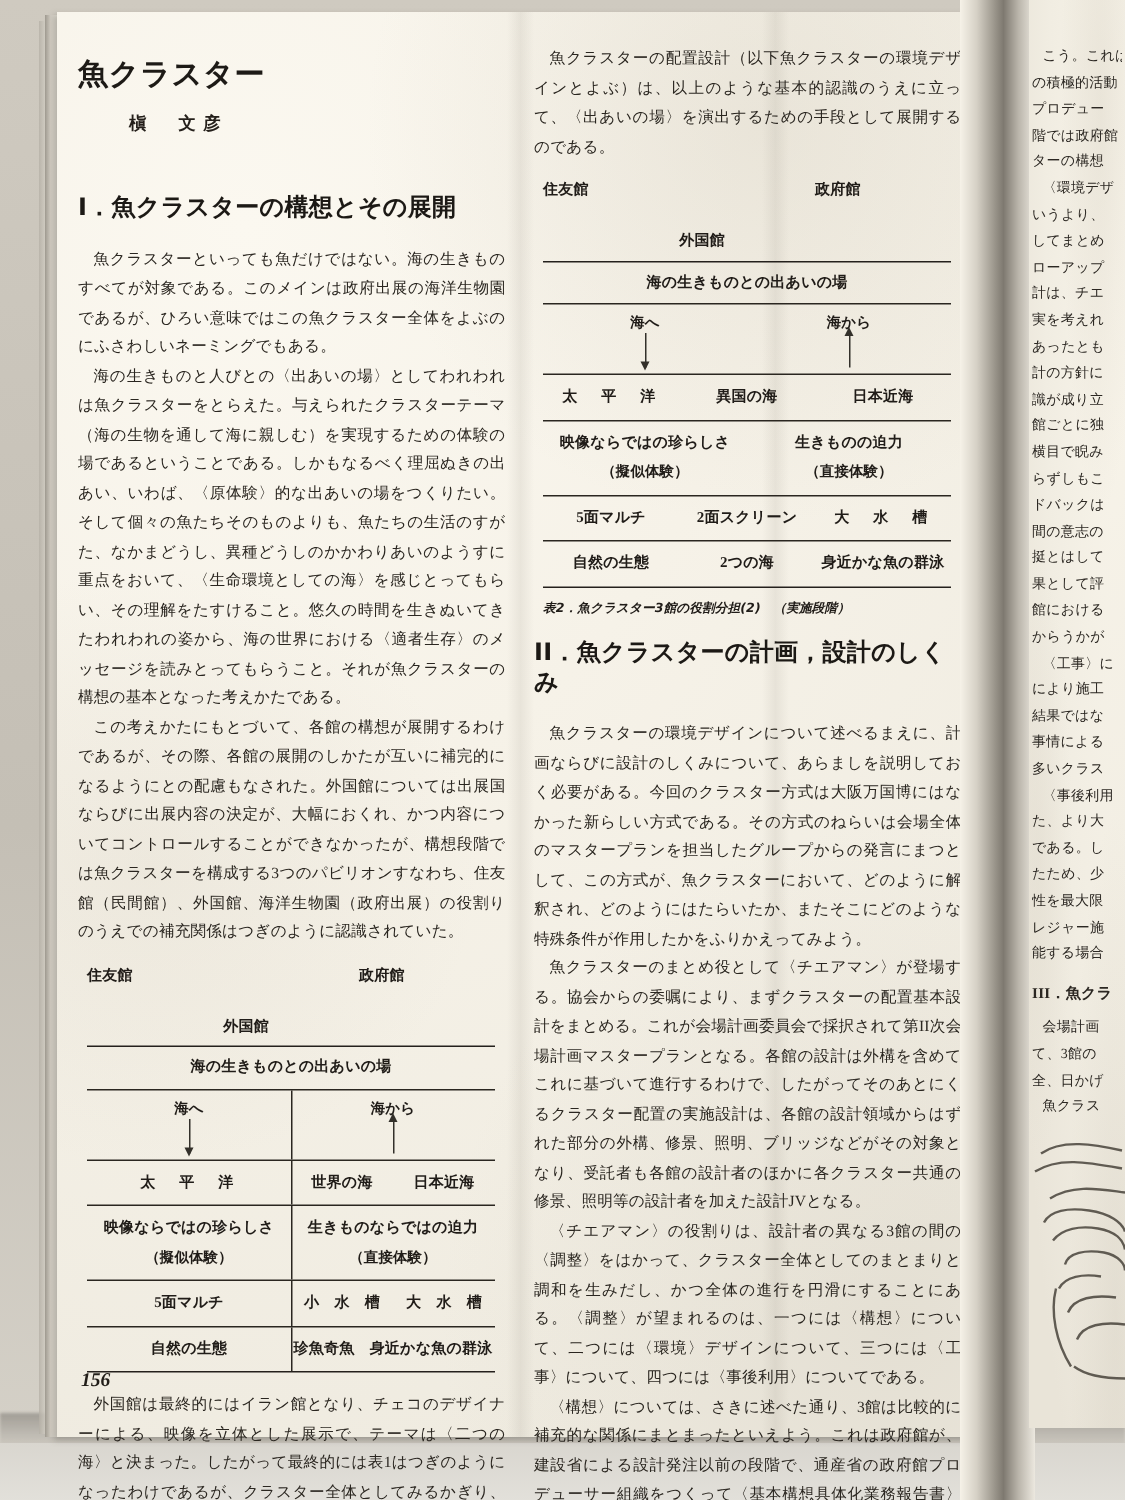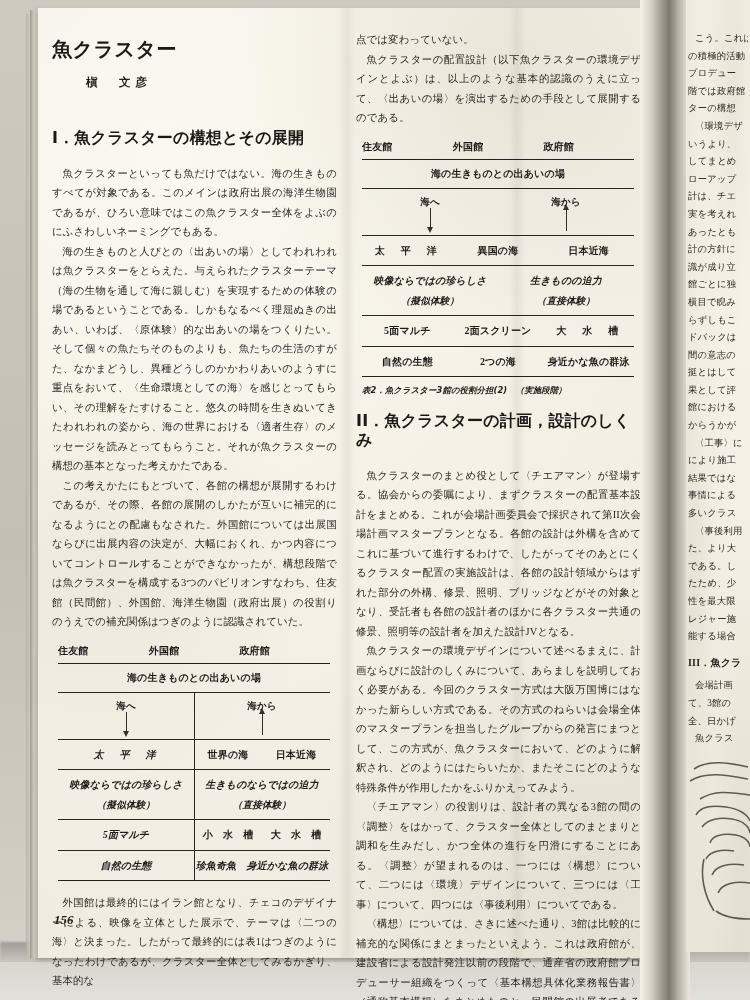--- a/index.html
+++ b/index.html
@@ -134,21 +134,21 @@
   .spacer-sm { height: 10px; }
 
   
   .tbl { width: 272px; margin: 9px 0 2px 6px; position: relative; }
   .tbl .hdr {
     display: flex; font-size: 10px; font-weight: bold; color: #201c18;
     padding-bottom: 3px;
   }
   .tbl .hdr span { }
   .tbl .hdr .h1 { width: 33.4%; }
-  .tbl .hdr .h2 { width: 33.3%; }
+  .tbl .hdr .h2 { width: 33.3%; margin-top: 34px; }
   .tbl .hdr .h3 { width: 33.3%; }
   .rule { border-top: 1.3px solid #2a2620; }
   .rule-th { border-top: 1.6px solid #24201c; }
   .band {
     text-align: center; font-size: 10px; font-weight: bold;
     color: #201c18; padding: 4px 0 4px;
   }
   .arrows {
     position: relative; height: 46px;
     display: flex;
@@ -180,21 +180,21 @@
     border-bottom: 6px solid #33302a;
   }
   .rowline { display: flex; position: relative; }
   .rowline .divider {
     position: absolute; left: 50%; top: 0; bottom: 0; width: 1.2px; background: #2a2620;
   }
   .cell {
     font-size: 10px; font-weight: bold; color: #201c18;
     text-align: center; padding: 5px 0 5px;
   }
-  .c50 { width: 50%; font-style: italic; }
+  .c50 { width: 50%; }
   .c33 { width: 33.33%; }
   .sub { font-size: 9.6px; display: block; font-weight: bold; }
   .wide-sp { letter-spacing: 3px; }
   .cap {
     font-family: "DejaVu Sans", "Liberation Sans", sans-serif;
     font-size: 8.4px; font-weight: bold; color: #201c18;
     margin-top: 4px; letter-spacing: .1px; font-style: italic;
   }
   .tbl-note { margin-left: 6px; }
 </style>
@@ -292,21 +292,20 @@
           <div class="rule-th"></div>
         </div>
 
 
         <div class="spacer-sm"></div>
         <p class="para">外国館は最終的にはイラン館となり、チェコのデザイナーによる、映像を立体とした展示で、テーマは〈二つの海〉と決まった。したがって最終的には表1はつぎのようになったわけであるが、クラスター全体としてみるかぎり、基本的な</p>
       </div>
 
       <div class="col col-right" style="top:22px">
 
-        <p class="para" style="text-indent:0">点では変わっていない。</p>
         <p class="para">魚クラスターの配置設計（以下魚クラスターの環境デザインとよぶ）は、以上のような基本的認識のうえに立って、〈出あいの場〉を演出するための手段として展開するのである。</p>
 
         <div class="tbl">
           <div class="hdr">
             <span class="h1">住友館</span>
             <span class="h2">外国館</span>
             <span class="h3">政府館</span>
           </div>
           <div class="rule-th"></div>
 
@@ -359,22 +358,22 @@
             <div class="cell c33">身近かな魚の群泳</div>
           </div>
           <div class="rule-th"></div>
         </div>
 
         <div class="cap tbl-note">表2．魚クラスター3館の役割分担(2)　（実施段階）</div>
 
         <div class="spacer-sm"></div>
         <div class="sec-head">II．魚クラスターの計画，設計のしくみ</div>
 
+        <p class="para">魚クラスターの環境デザインについて述べるまえに、計画ならびに設計のしくみについて、あらましを説明しておく必要がある。今回のクラスター方式は大阪万国博にはなかった新らしい方式である。その方式のねらいは会場全体のマスタープランを担当したグループからの発言にまつとして、この方式が、魚クラスターにおいて、どのように解釈され、どのようにはたらいたか、またそこにどのような特殊条件が作用したかをふりかえってみよう。</p>
         <p class="para">魚クラスターのまとめ役として〈チエアマン〉が登場する。協会からの委嘱により、まずクラスターの配置基本設計をまとめる。これが会場計画委員会で採択されて第II次会場計画マスタープランとなる。各館の設計は外構を含めてこれに基づいて進行するわけで、したがってそのあとにくるクラスター配置の実施設計は、各館の設計領域からはずれた部分の外構、修景、照明、ブリッジなどがその対象となり、受託者も各館の設計者のほかに各クラスター共通の修景、照明等の設計者を加えた設計JVとなる。</p>
-        <p class="para">魚クラスターの環境デザインについて述べるまえに、計画ならびに設計のしくみについて、あらましを説明しておく必要がある。今回のクラスター方式は大阪万国博にはなかった新らしい方式である。その方式のねらいは会場全体のマスタープランを担当したグループからの発言にまつとして、この方式が、魚クラスターにおいて、どのように解釈され、どのようにはたらいたか、またそこにどのような特殊条件が作用したかをふりかえってみよう。</p>
         <p class="para">〈チエアマン〉の役割りは、設計者の異なる3館の間の〈調整〉をはかって、クラスター全体としてのまとまりと調和を生みだし、かつ全体の進行を円滑にすることにある。〈調整〉が望まれるのは、一つには〈構想〉について、二つには〈環境〉デザインについて、三つには〈工事〉について、四つには〈事後利用〉についてである。</p>
         <p class="para">〈構想〉については、さきに述べた通り、3館は比較的に補充的な関係にまとまったといえよう。これは政府館が、建設省による設計発注以前の段階で、通産省の政府館プロデューサー組織をつくって〈基本構想具体化業務報告書〉（通称基本構想）をまとめたのと、民間館の出展者である住友グループが住友館委員会をつくって企画をまとめたのと、ほぼ同時期であって、プロデューサー間に自主的調整が行なわれたことが大きな要因となっている。しかも政府館と住友館の展示プロデューサーをたまたま同一人が兼ねたこともつけ加えてお</p>
       </div>
 
     </div>
   </div>
 
   <div class="gutter"></div>
 
   <div class="page-right">

